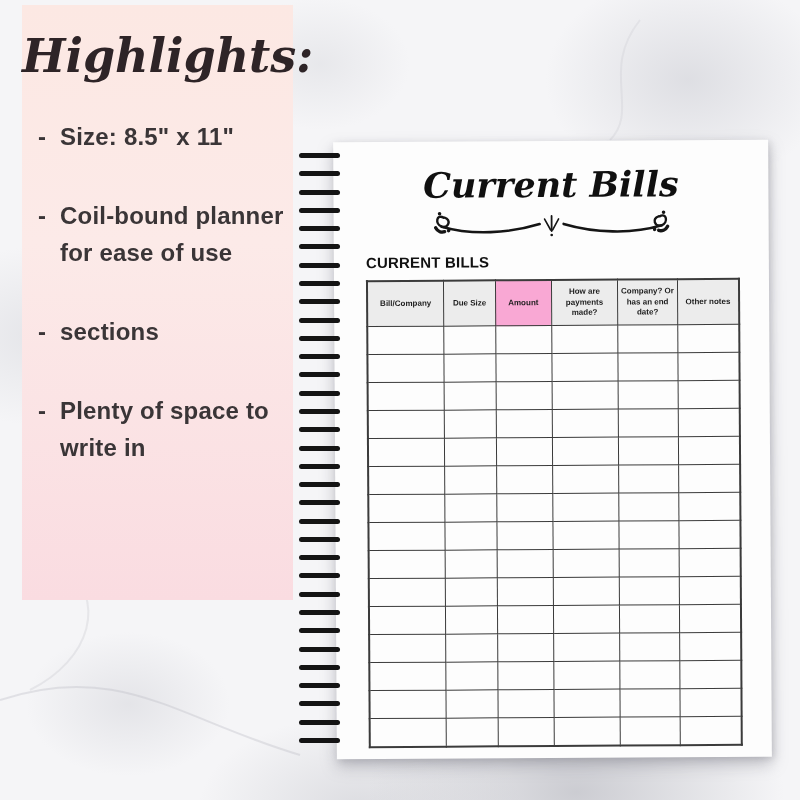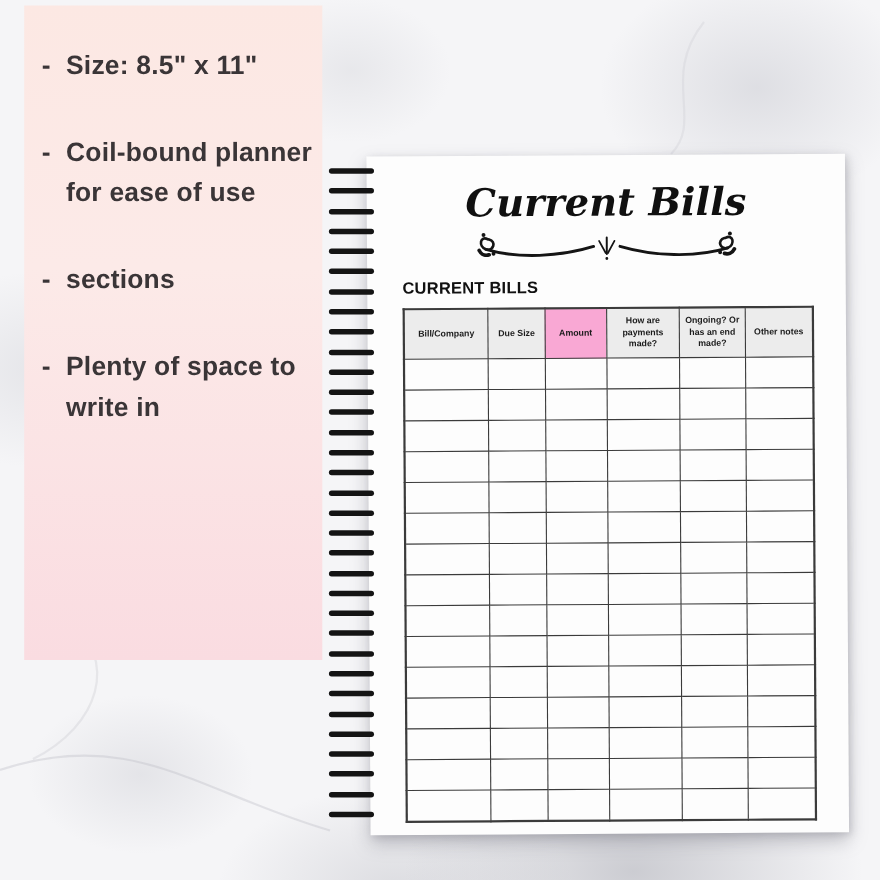--- a/index.html
+++ b/index.html
@@ -62,20 +62,21 @@
   <div class="marble"></div>
 
   <svg class="veins" viewBox="0 0 800 800" fill="none">
     <path d="M0 700 C120 660 180 720 300 755" stroke="#b9bac2" stroke-width="2" opacity=".35"></path>
     <path d="M60 560 C110 600 90 660 30 690" stroke="#c3c4cb" stroke-width="2" opacity=".30"></path>
     <path d="M690 180 C720 260 700 340 740 430" stroke="#c3c4cb" stroke-width="2.5" opacity=".30"></path>
     <path d="M640 20 C600 70 640 110 610 140" stroke="#c9cad0" stroke-width="2" opacity=".30"></path>
   </svg>
 
   <aside class="panel">
+    <div class="panel-title">Highlights:</div>
     <div class="hl-list" id="hl-list">
         <div class="hl-item">
           <span class="hl-dash">-</span>
           <span class="hl-lines">
             <div>Size: 8.5" x 11"</div>
           </span>
         </div>
         <div class="hl-item">
           <span class="hl-dash">-</span>
           <span class="hl-lines">
@@ -172,21 +173,21 @@
           <col style="width: 17.9%;">
           <col style="width: 16%;">
           <col style="width: 16.6%;">
         </colgroup>
         <thead>
           <tr>
             <th style="background: rgb(236, 236, 236); border: 1px solid rgb(59, 59, 59);">Bill/Company</th>
             <th style="background: rgb(236, 236, 236); border: 1px solid rgb(59, 59, 59);">Due Size</th>
             <th style="background: #f9a8d4; border: 1px solid rgb(59, 59, 59);">Amount</th>
             <th style="background: rgb(236, 236, 236); border: 1px solid rgb(59, 59, 59);">How are payments made?</th>
-            <th style="background: rgb(236, 236, 236); border: 1px solid rgb(59, 59, 59);">Ongoing? Or has an end made?</th>
+            <th style="background: rgb(236, 236, 236); border: 1px solid rgb(59, 59, 59);">Company? Or has an end date?</th>
             <th style="background: rgb(236, 236, 236); border: 1px solid rgb(59, 59, 59);">Other notes</th>
           </tr>
         </thead>
         <tbody>
           <tr>
             <td style="border: 1px solid rgb(59, 59, 59);"></td>
             <td style="border: 1px solid rgb(59, 59, 59);"></td>
             <td style="border: 1px solid rgb(59, 59, 59);"></td>
             <td style="border: 1px solid rgb(59, 59, 59);"></td>
             <td style="border: 1px solid rgb(59, 59, 59);"></td>

